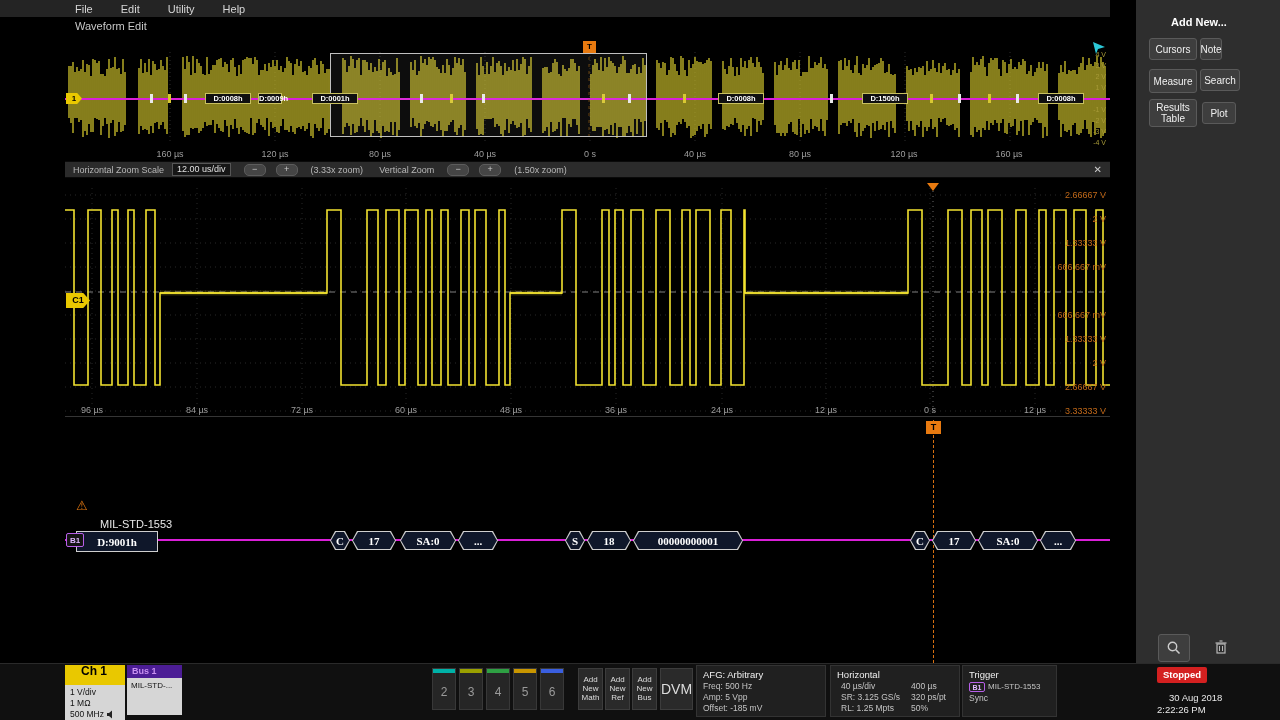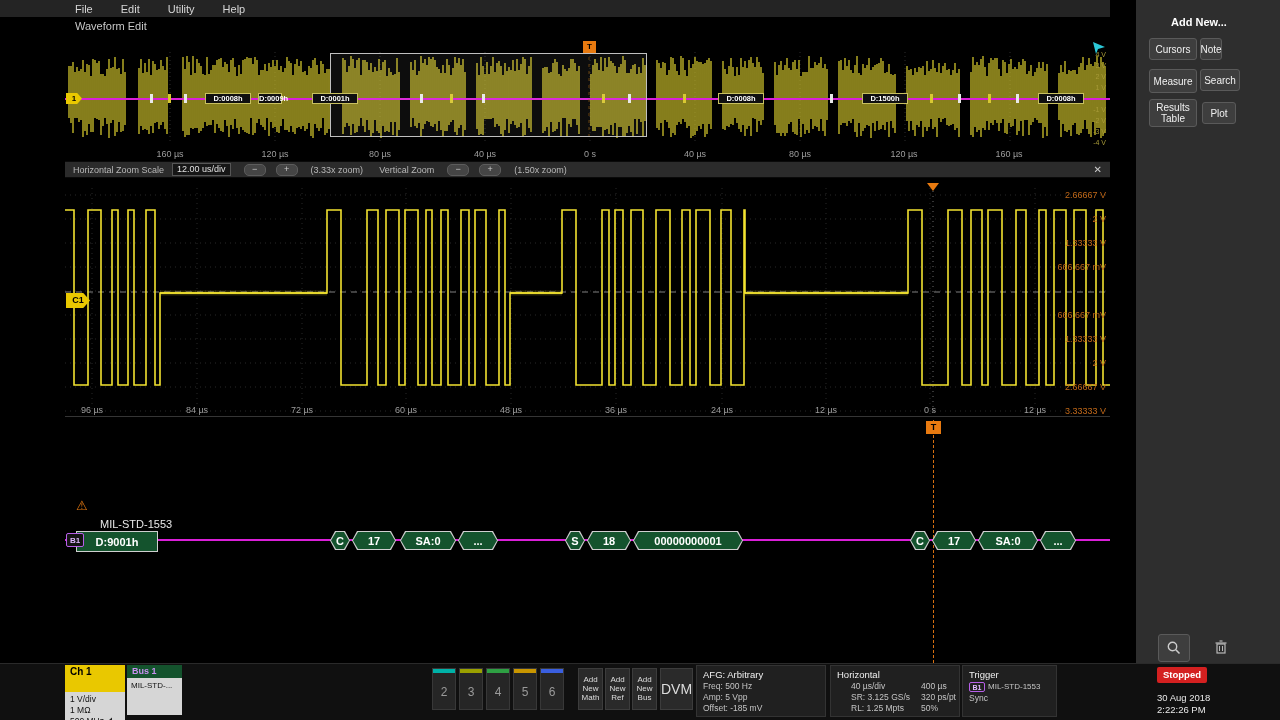--- a/index.html
+++ b/index.html
@@ -63,50 +63,50 @@
   
   .bus-line{position:absolute;left:65px;top:539px;width:1045px;height:2px;background:#da1fd8;z-index:2;}
   .bus-name{position:absolute;left:100px;top:518px;font-size:11px;color:#e8e8e8;z-index:3;}
   .warn{position:absolute;left:76px;top:498px;color:#e87a10;font-size:13px;z-index:3;}
   .b1-badge{position:absolute;left:66px;top:533px;width:18px;height:14px;background:#141414;
             border:1px solid #b75fe8;border-radius:2px;color:#e0b8ff;font-size:8px;font-weight:bold;
             text-align:center;line-height:13px;z-index:5;box-sizing:border-box;}
   .trig-dash{position:absolute;left:933px;top:420px;height:243px;width:0;border-left:1px dashed #d87010;z-index:1;}
   .pkt{position:absolute;top:531px;height:19px;background:#d0d0d0;z-index:3;}
   .pkt-hex{clip-path:polygon(5px 0,calc(100% - 5px) 0,100% 50%,calc(100% - 5px) 100%,5px 100%,0 50%);}
-  .pkt-in{position:absolute;inset:1px;background:#14532d;display:flex;align-items:center;
-          justify-content:center;color:#fff;font-weight:bold;font-size:11px;}
+  .pkt-in{position:absolute;inset:1px;background:#0f172a;display:flex;align-items:center;
+          justify-content:center;color:#fff;font-weight:bold;font-size:11px;font-family:Liberation Serif, serif;}
   
   .bottombar{position:absolute;left:0;top:663px;width:1280px;height:57px;background:#101010;
              border-top:1px solid #2a2a2a;box-sizing:border-box;}
   .panel{position:absolute;background:#202020;border:1px solid #333;box-sizing:border-box;}
   .p-title{font-size:9.5px;color:#f0f0f0;padding:3px 0 1px 6px;}
   .p-row{font-size:8.5px;color:#c4c4c4;padding:0 0 0 6px;line-height:11px;}
   .ch1-panel{left:65px;top:665px;width:60px;height:50px;border:none;background:none;}
-  .ch1-head{height:27px;background:#e9c800;color:#000;font-size:10px;font-weight:bold;
-            line-height:13px;padding-left:5px;}
+  .ch1-head{height:20px;background:#e9c800;color:#000;font-size:12px;font-weight:bold;
+            line-height:13px;padding-left:16px;}
   .ch1-body{height:37px;background:#d6d6d6;color:#111;font-size:8.5px;line-height:11px;
             padding:2px 0 0 5px;box-sizing:border-box;}
   .bus1-panel{left:127px;top:665px;width:55px;height:50px;border:none;background:none;}
-  .bus1-head{height:13px;background:#14532d;color:#c890f0;font-size:9px;font-weight:bold;
+  .bus1-head{height:13px;background:#4c1d95;color:#c890f0;font-size:9px;font-weight:bold;
              line-height:13px;padding-left:5px;}
   .bus1-body{height:37px;background:#d6d6d6;color:#111;font-size:8px;line-height:11px;
              padding:2px 0 0 4px;box-sizing:border-box;}
   .chbtn{position:absolute;top:668px;width:24px;height:42px;background:#262626;border:1px solid #383838;
          box-sizing:border-box;}
   .chbtn .bar{height:4px;}
   .chbtn .num{color:#9a9a9a;font-size:12px;text-align:center;margin-top:12px;}
   .addbtn{position:absolute;top:668px;width:25px;height:42px;background:#2a2a2a;border:1px solid #3c3c3c;
           box-sizing:border-box;color:#ddd;font-size:8px;line-height:9px;text-align:center;padding-top:6px;}
   .dvm-btn{position:absolute;left:660px;top:668px;width:33px;height:42px;background:#2a2a2a;
            border:1px solid #3c3c3c;box-sizing:border-box;color:#ddd;font-size:14px;
            display:flex;align-items:center;justify-content:center;}
   .afg-panel{left:696px;top:665px;width:130px;height:52px;}
   .hz-panel{left:830px;top:665px;width:130px;height:52px;}
-  .hz-row{display:flex;font-size:8.5px;color:#c4c4c4;padding-left:20px;line-height:11px;}
+  .hz-row{display:flex;font-size:8.5px;color:#c4c4c4;padding-left:10px;line-height:11px;}
   .hz-row span:first-child{width:70px;}
   .trg-panel{left:962px;top:665px;width:95px;height:52px;}
   .trg-row{display:flex;align-items:center;gap:3px;padding-left:6px;line-height:12px;}
   .trg-badge{width:16px;height:10px;border:1px solid #b75fe8;border-radius:2px;color:#e0b8ff;
              font-size:7px;font-weight:bold;text-align:center;line-height:9px;box-sizing:border-box;}
   .trg-src{font-size:8px;color:#c4c4c4;}
   .acq-panel{left:1059px;top:665px;width:98px;height:52px;}
   .acq-row1{display:flex;gap:16px;font-size:8.5px;color:#c4c4c4;padding-left:6px;line-height:11px;}
   .stopped{position:absolute;left:1157px;top:667px;width:50px;height:16px;background:#d42020;
            border-radius:2px;color:#fff;font-size:9.5px;font-weight:bold;text-align:center;
@@ -264,21 +264,21 @@
     <div class="p-title">Trigger</div>
     <div class="trg-row">
       <span class="trg-badge">B1</span>
       <span class="trg-src">MIL-STD-1553</span>
     </div>
     <div class="p-row">Sync</div>
   </div>
 
 
   <div class="stopped">Stopped</div>
-  <div class="dt" style="top:692px;">30 Aug 2018</div>
+  <div class="dt" style="top:692px;margin-left:12px;">30 Aug 2018</div>
   <div class="dt" style="top:704px;">2:22:26 PM</div>
 
 <div class="axis-label" style="left: 148px; top: 149px; width: 44px;">160 µs</div>
     <div class="axis-label" style="left: 253px; top: 149px; width: 44px;">120 µs</div>
     <div class="axis-label" style="left: 358px; top: 149px; width: 44px;">80 µs</div>
     <div class="axis-label" style="left: 463px; top: 149px; width: 44px;">40 µs</div>
     <div class="axis-label" style="left: 568px; top: 149px; width: 44px;">0 s</div>
     <div class="axis-label" style="left: 673px; top: 149px; width: 44px;">40 µs</div>
     <div class="axis-label" style="left: 778px; top: 149px; width: 44px;">80 µs</div>
     <div class="axis-label" style="left: 882px; top: 149px; width: 44px;">120 µs</div>

